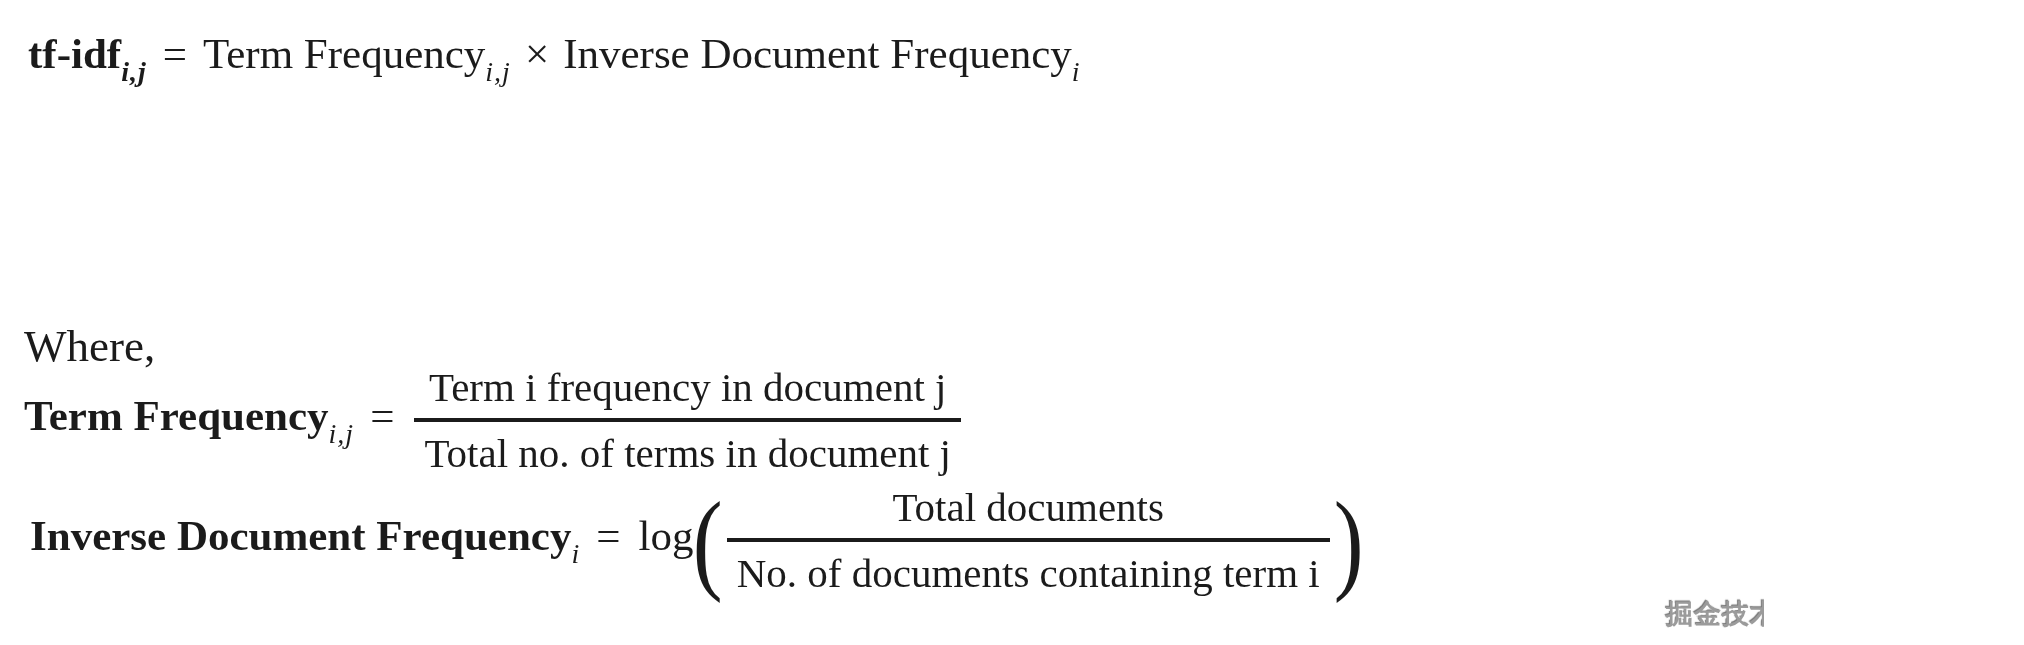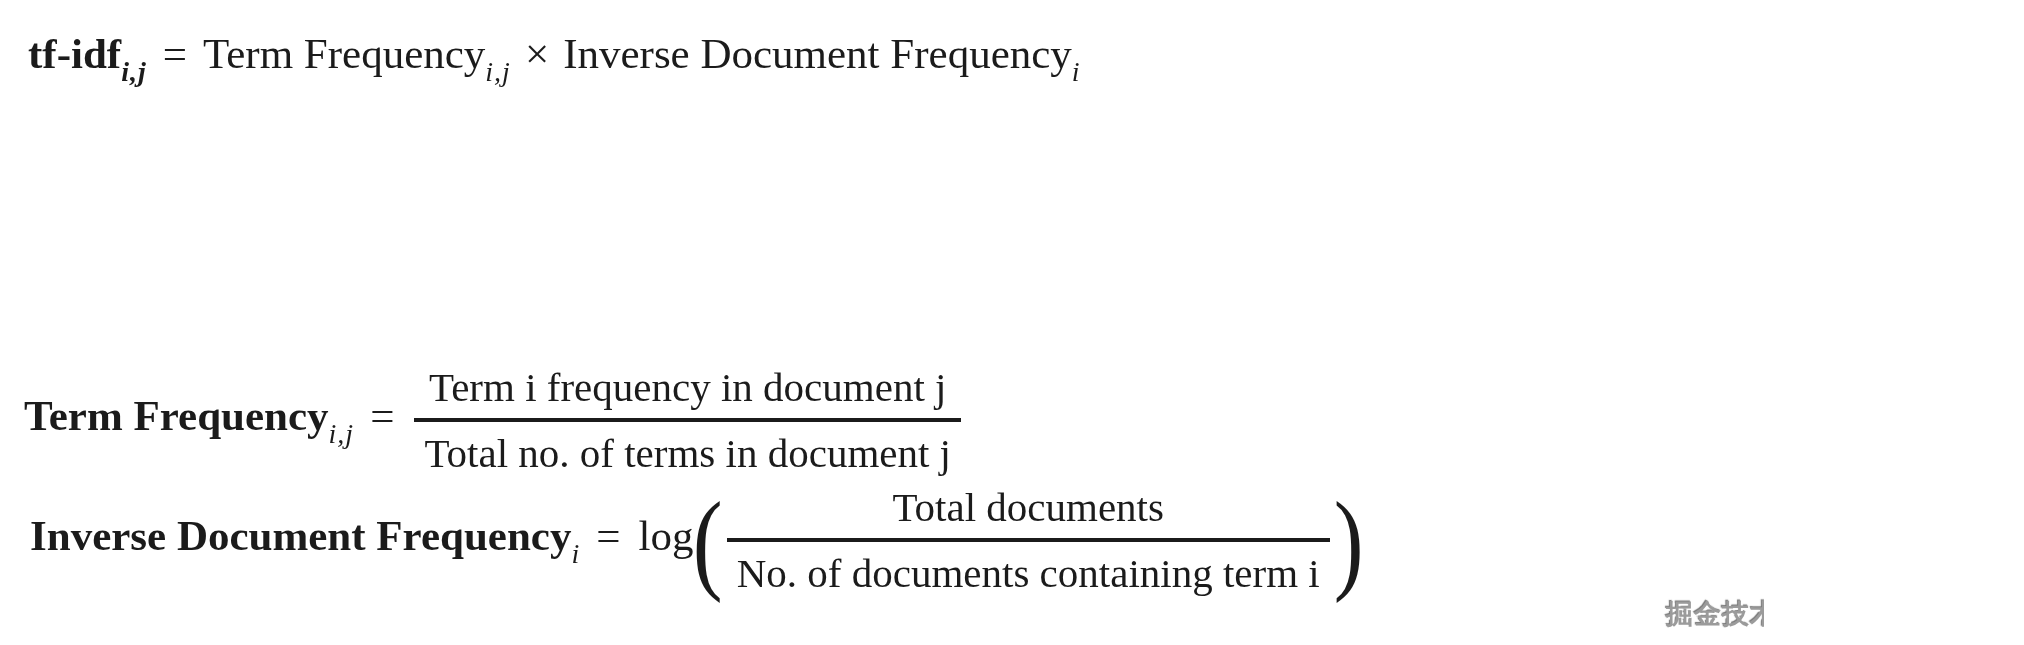--- a/index.html
+++ b/index.html
@@ -98,20 +98,21 @@
 </style>
 </head>
 <body>
 
 <div class="canvas">
 
   <div class="eq1">
     <span class="bold">tf-idf</span><span class="sub bold">i,j</span><span class="op">=</span><span>Term Frequency</span><span class="sub">i,j</span><span class="op-times op">×</span><span>Inverse Document Frequency</span><span class="sub">i</span>
   </div>
 
+  <div class="where">Where,</div>
 
   <div class="eq-row eq2">
     <span class="lhs-group"><span class="bold">Term Frequency</span><span class="sub">i,j</span><span class="op">=</span></span>
     <span class="frac">
       <span class="num">Term i frequency in document j</span>
       <span class="den">Total no. of terms in document j</span>
     </span>
   </div>
 
   <div class="eq-row eq3">

